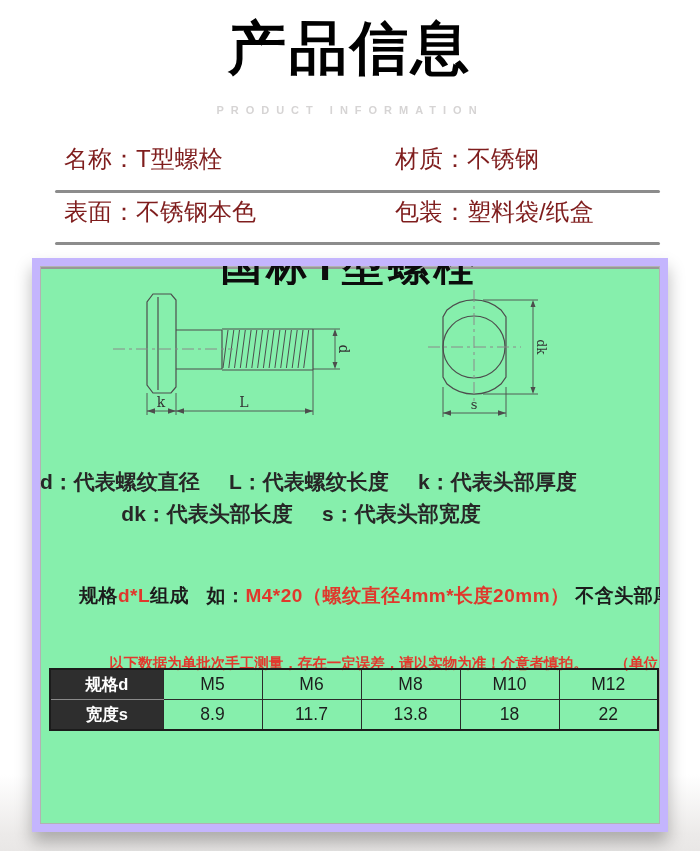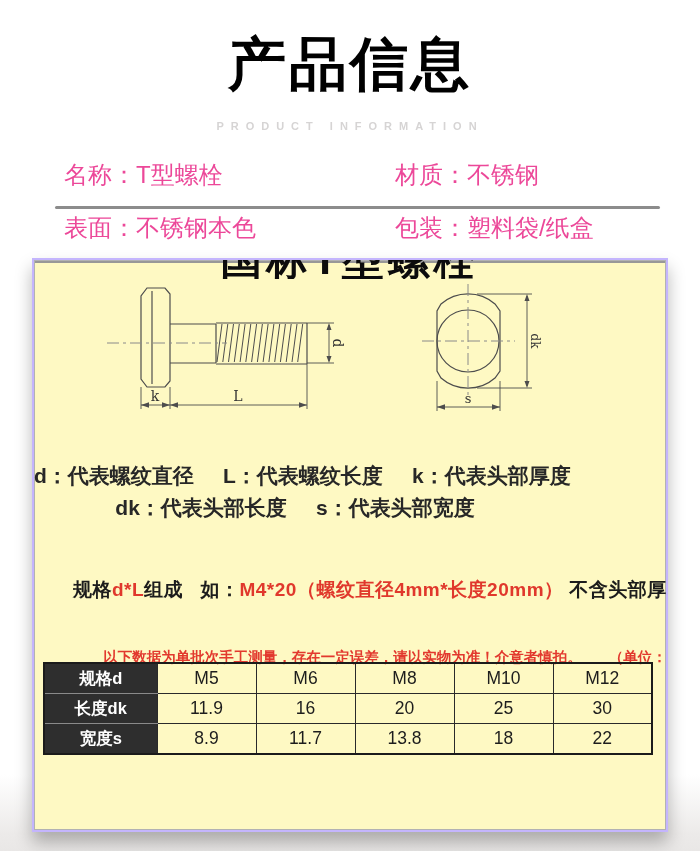--- a/index.html
+++ b/index.html
@@ -3,35 +3,35 @@
 <meta charset="utf-8">
 <style>
   html,body{margin:0;padding:0;}
   body{
     width:700px;height:851px;position:relative;overflow:hidden;
     background:linear-gradient(180deg,#ffffff 0%,#ffffff 91%,#eceae9 98%,#e9e7e6 100%);
     font-family:"Liberation Sans","DejaVu Sans",sans-serif;
     -webkit-font-smoothing:antialiased;
   }
   
-  .title{margin:28px 0 0;text-align:center;font-size:58px;line-height:72px;
+  .title{margin:12px 0 0;text-align:center;font-size:58px;line-height:72px;
          font-weight:900;color:#000;letter-spacing:3px;}
   .subtitle{text-align:center;font-size:11px;font-weight:bold;color:#d6d4d4;
             letter-spacing:7px;margin-top:20px;height:16px;}
   
   .info{margin:6px 40px 0;}
-  .info-row{display:flex;align-items:center;font-size:24px;color:#ec4899;}
+  .info-row{display:flex;align-items:center;font-size:24px;color:#7f1d1d;}
   .info-row.first{padding:17px 0 15px;}
   .info-row.second{padding:3px 0 14px;}
   .info-left{flex:0 0 330px;padding-left:24px;box-sizing:border-box;}
   .info-right{flex:1;padding-left:25px;box-sizing:border-box;}
   .divider{height:3px;background:#8c8c8c;margin-left:15px;border-radius:2px;}
   
   .panel{position:absolute;left:32px;top:258px;width:636px;height:574px;
-         box-sizing:border-box;background:#fef9c3;border:2px solid #c4b5fd;
+         box-sizing:border-box;background:#86efac;border:8px solid #c4b5fd;
          box-shadow: inset 0 0 0 1px #b2b2b2, inset 0 3px 0 #989898,
                      0 10px 16px rgba(0,0,0,0.28);}
   .panel-inner{position:relative;width:100%;height:100%;overflow:hidden;}
   .clipped-title{position:absolute;top:0;left:0;right:0;height:19px;
                  overflow:hidden;text-align:center;}
   .clipped-title span{display:inline-block;font-size:42px;font-weight:900;
                  letter-spacing:4px;color:#0c0c0c;margin-top:-27px;line-height:1.1;}
   .diagram{position:absolute;left:66px;top:16px;}
   .legend-line{position:absolute;left:0;width:522px;text-align:center;
                font-size:21px;font-weight:bold;color:#272727;white-space:pre;}
@@ -141,28 +141,20 @@
       <tbody>
           <tr>
         <td class="lab">规格d</td>
         <td>M5</td>
         <td>M6</td>
         <td>M8</td>
         <td>M10</td>
         <td>M12</td>
       </tr>
       <tr>
-        <td class="lab">长度dk</td>
-        <td>11.9</td>
-        <td>16</td>
-        <td>20</td>
-        <td>25</td>
-        <td>30</td>
-      </tr>
-      <tr>
         <td class="lab">宽度s</td>
         <td>8.9</td>
         <td>11.7</td>
         <td>13.8</td>
         <td>18</td>
         <td>22</td>
       </tr>
     </tbody>
       </table>
 

